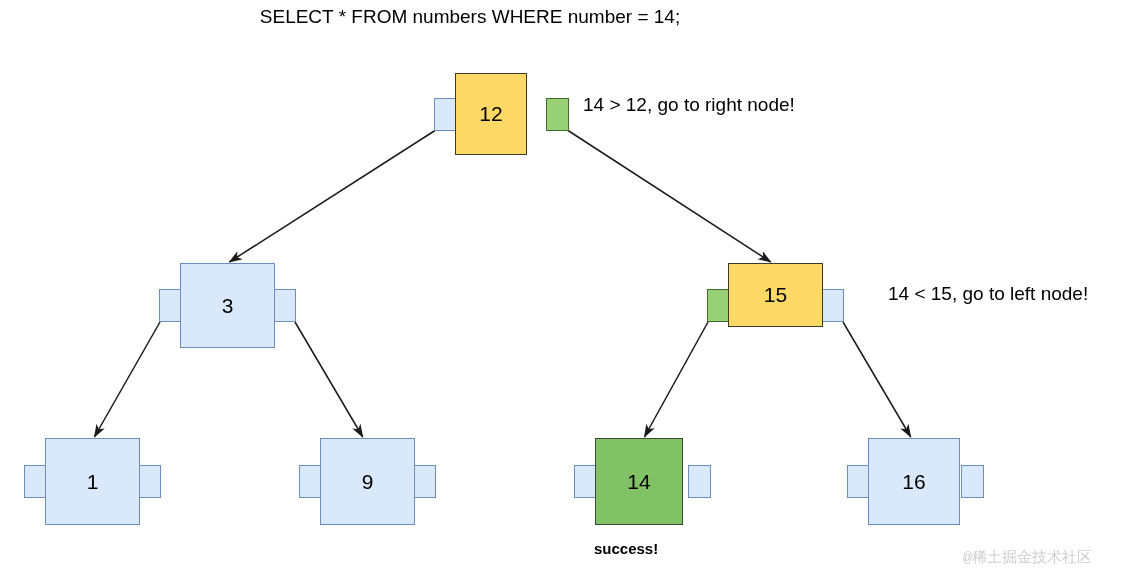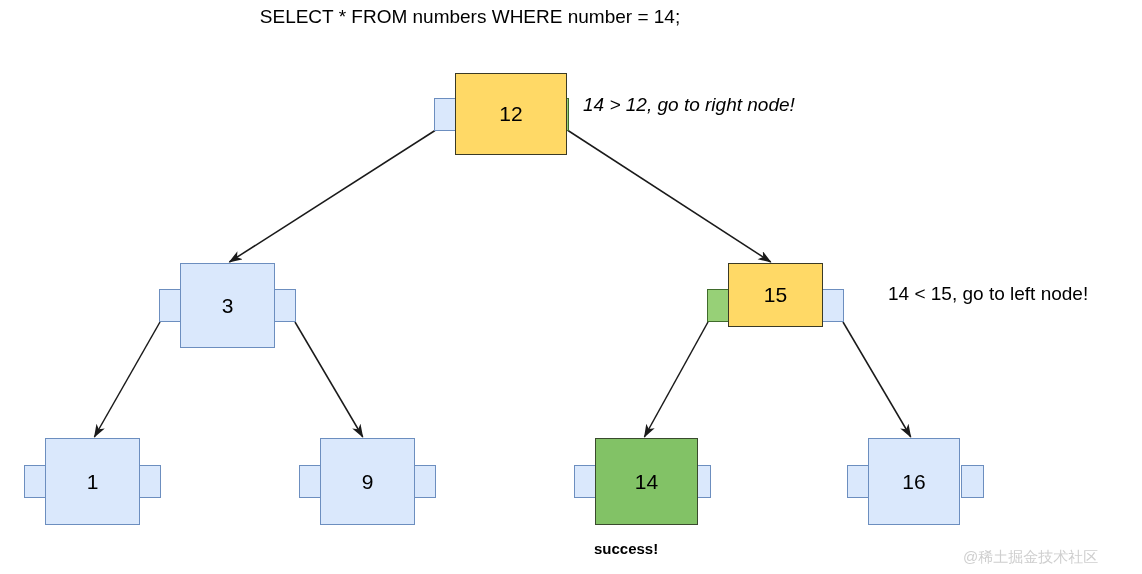--- a/index.html
+++ b/index.html
@@ -72,21 +72,21 @@
     color: #000000;
     white-space: nowrap;
     font-weight: bold;
   }
 
   .watermark {
     position: absolute;
     font-size: 15px;
     color: #cfcfcf;
     white-space: nowrap;
-    font-family: Liberation Sans, sans-serif;
+    font-family: Liberation Mono, monospace;
   }
 </style>
 </head>
 <body>
 
 <div id="canvas">
 
   <div class="title-text">SELECT * FROM numbers WHERE number = 14;</div>
 
   <svg id="edges" viewBox="0 0 1142 574" xmlns="http://www.w3.org/2000/svg">
@@ -115,44 +115,44 @@
       <div class="stub blue" style="left: 24px; top: 465px; width: 23px; height: 33px;"></div>
       <div class="stub blue" style="left: 138px; top: 465px; width: 23px; height: 33px;"></div>
       <div class="stub blue" style="left: 299px; top: 465px; width: 23px; height: 33px;"></div>
       <div class="stub blue" style="left: 413px; top: 465px; width: 23px; height: 33px;"></div>
       <div class="stub blue" style="left: 574px; top: 465px; width: 23px; height: 33px;"></div>
       <div class="stub blue" style="left: 688px; top: 465px; width: 23px; height: 33px;"></div>
       <div class="stub blue" style="left: 847px; top: 465px; width: 23px; height: 33px;"></div>
       <div class="stub blue" style="left: 961px; top: 465px; width: 23px; height: 33px;"></div>
     </div>
   <div id="node-layer">
-      <div class="node yellow" style="left: 455px; top: 73px; width: 112px; height: 82px;">
+      <div class="node yellow" style="left: 455px; top: 73px; width: 72px; height: 82px;">
         <span>12</span>
       </div>
       <div class="node blue" style="left: 180px; top: 263px; width: 95px; height: 85px;">
         <span>3</span>
       </div>
       <div class="node yellow" style="left: 728px; top: 263px; width: 95px; height: 64px;">
         <span>15</span>
       </div>
       <div class="node blue" style="left: 45px; top: 438px; width: 95px; height: 87px;">
         <span>1</span>
       </div>
       <div class="node blue" style="left: 320px; top: 438px; width: 95px; height: 87px;">
         <span>9</span>
       </div>
-      <div class="node green" style="left: 595px; top: 438px; width: 103px; height: 87px;">
+      <div class="node green" style="left: 595px; top: 438px; width: 88px; height: 87px;">
         <span>14</span>
       </div>
       <div class="node blue" style="left: 868px; top: 438px; width: 92px; height: 87px;">
         <span>16</span>
       </div>
     </div>
   <div id="annotation-layer">
-      <div class="annotation" style="left: 583px; top: 94px; font-style: italic;">14 &gt; 12, go to right node!</div>
+      <div class="annotation" style="left: 583px; top: 94px;">14 &gt; 12, go to right node!</div>
       <div class="annotation" style="left: 888px; top: 283px;">14 &lt; 15, go to left node!</div>
     </div>
   <div id="caption-layer">
       <div class="caption" style="left: 594px; top: 540px;">success!</div>
     </div>
 
   <div class="watermark" style="left: 963px; top: 548px;">@稀土掘金技术社区</div>
 
 </div>
 

